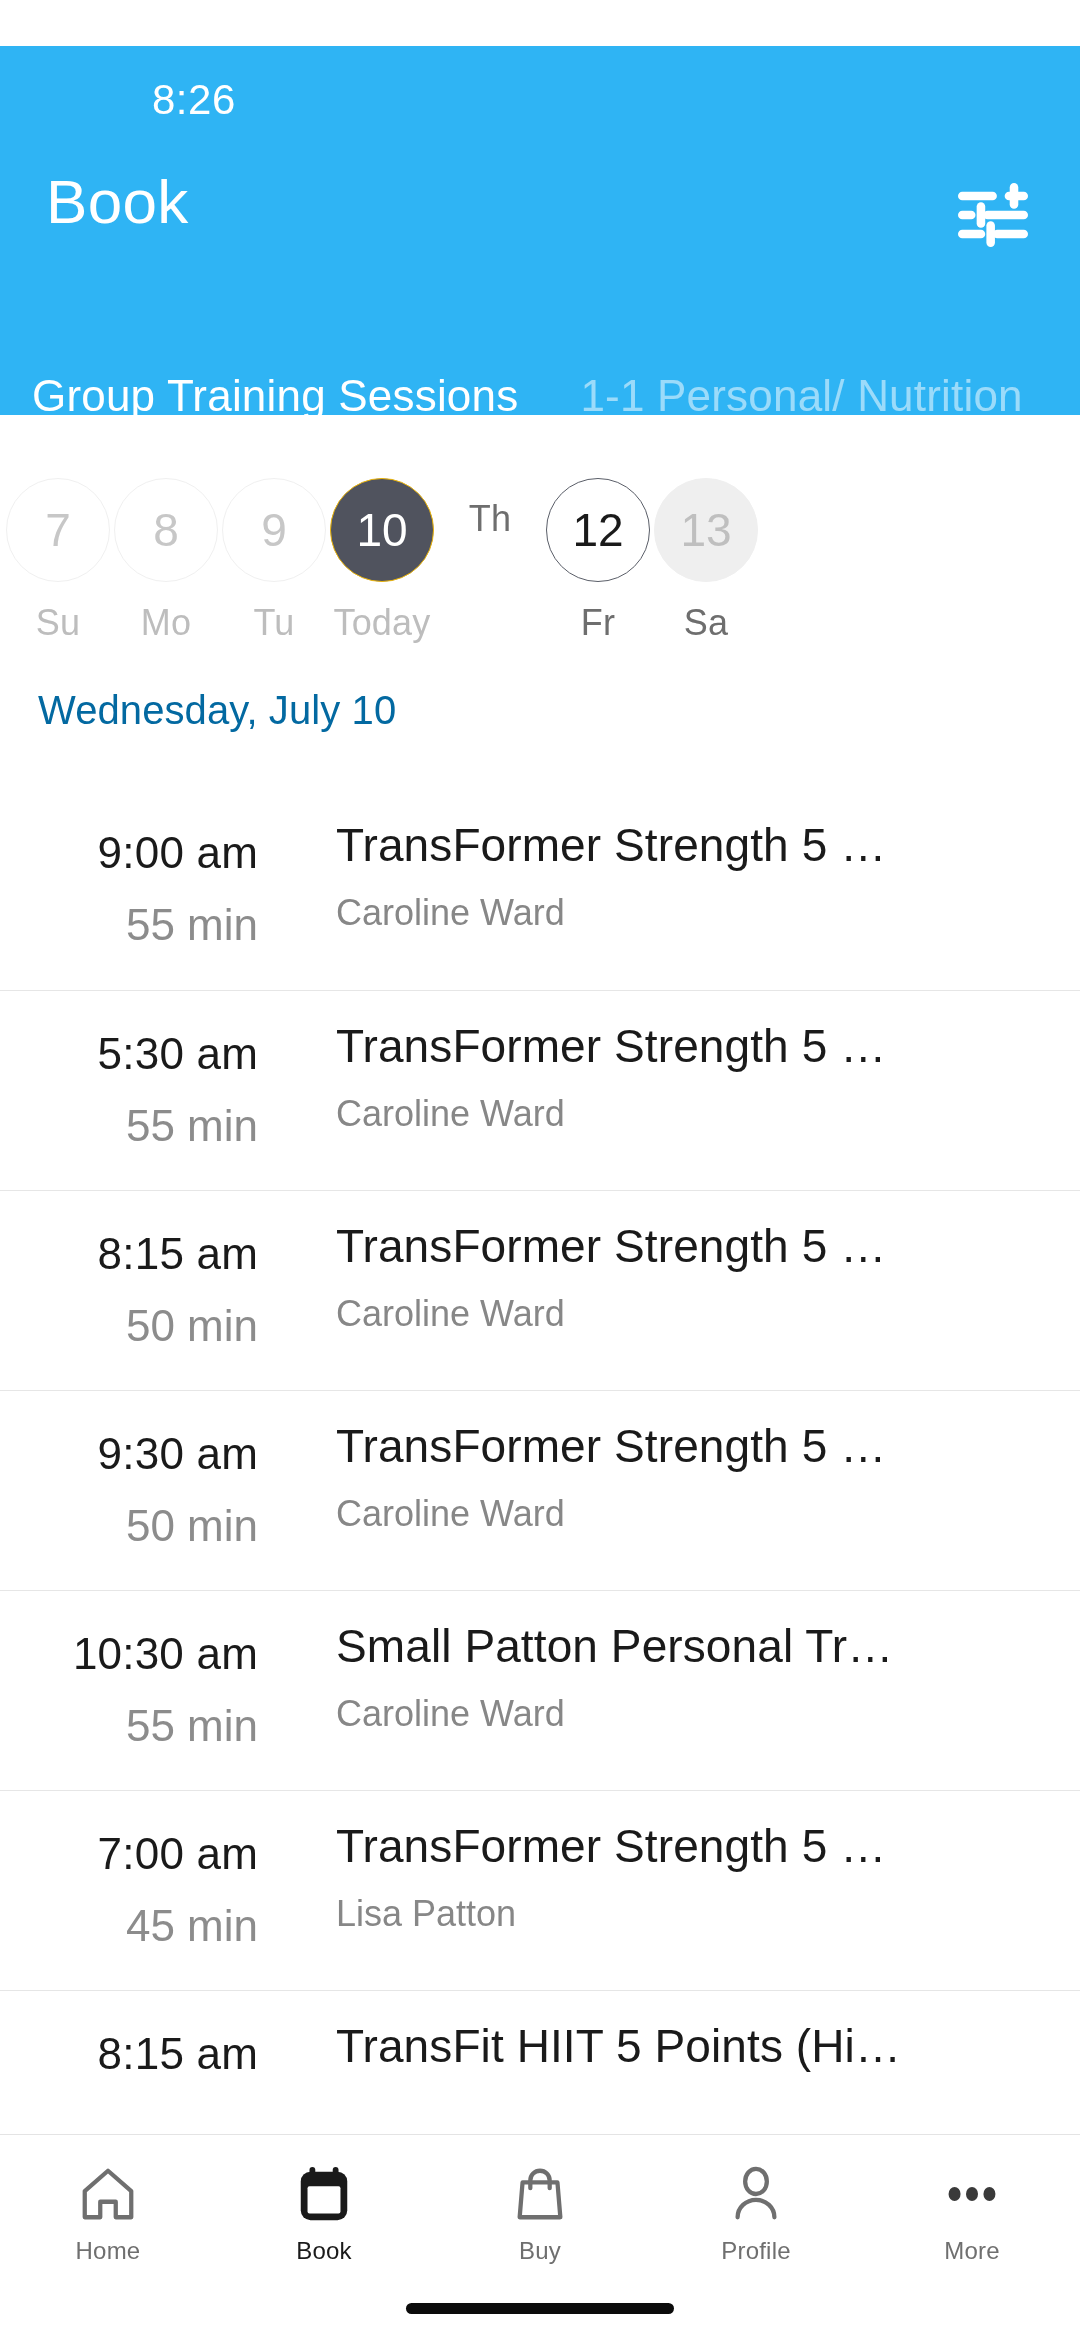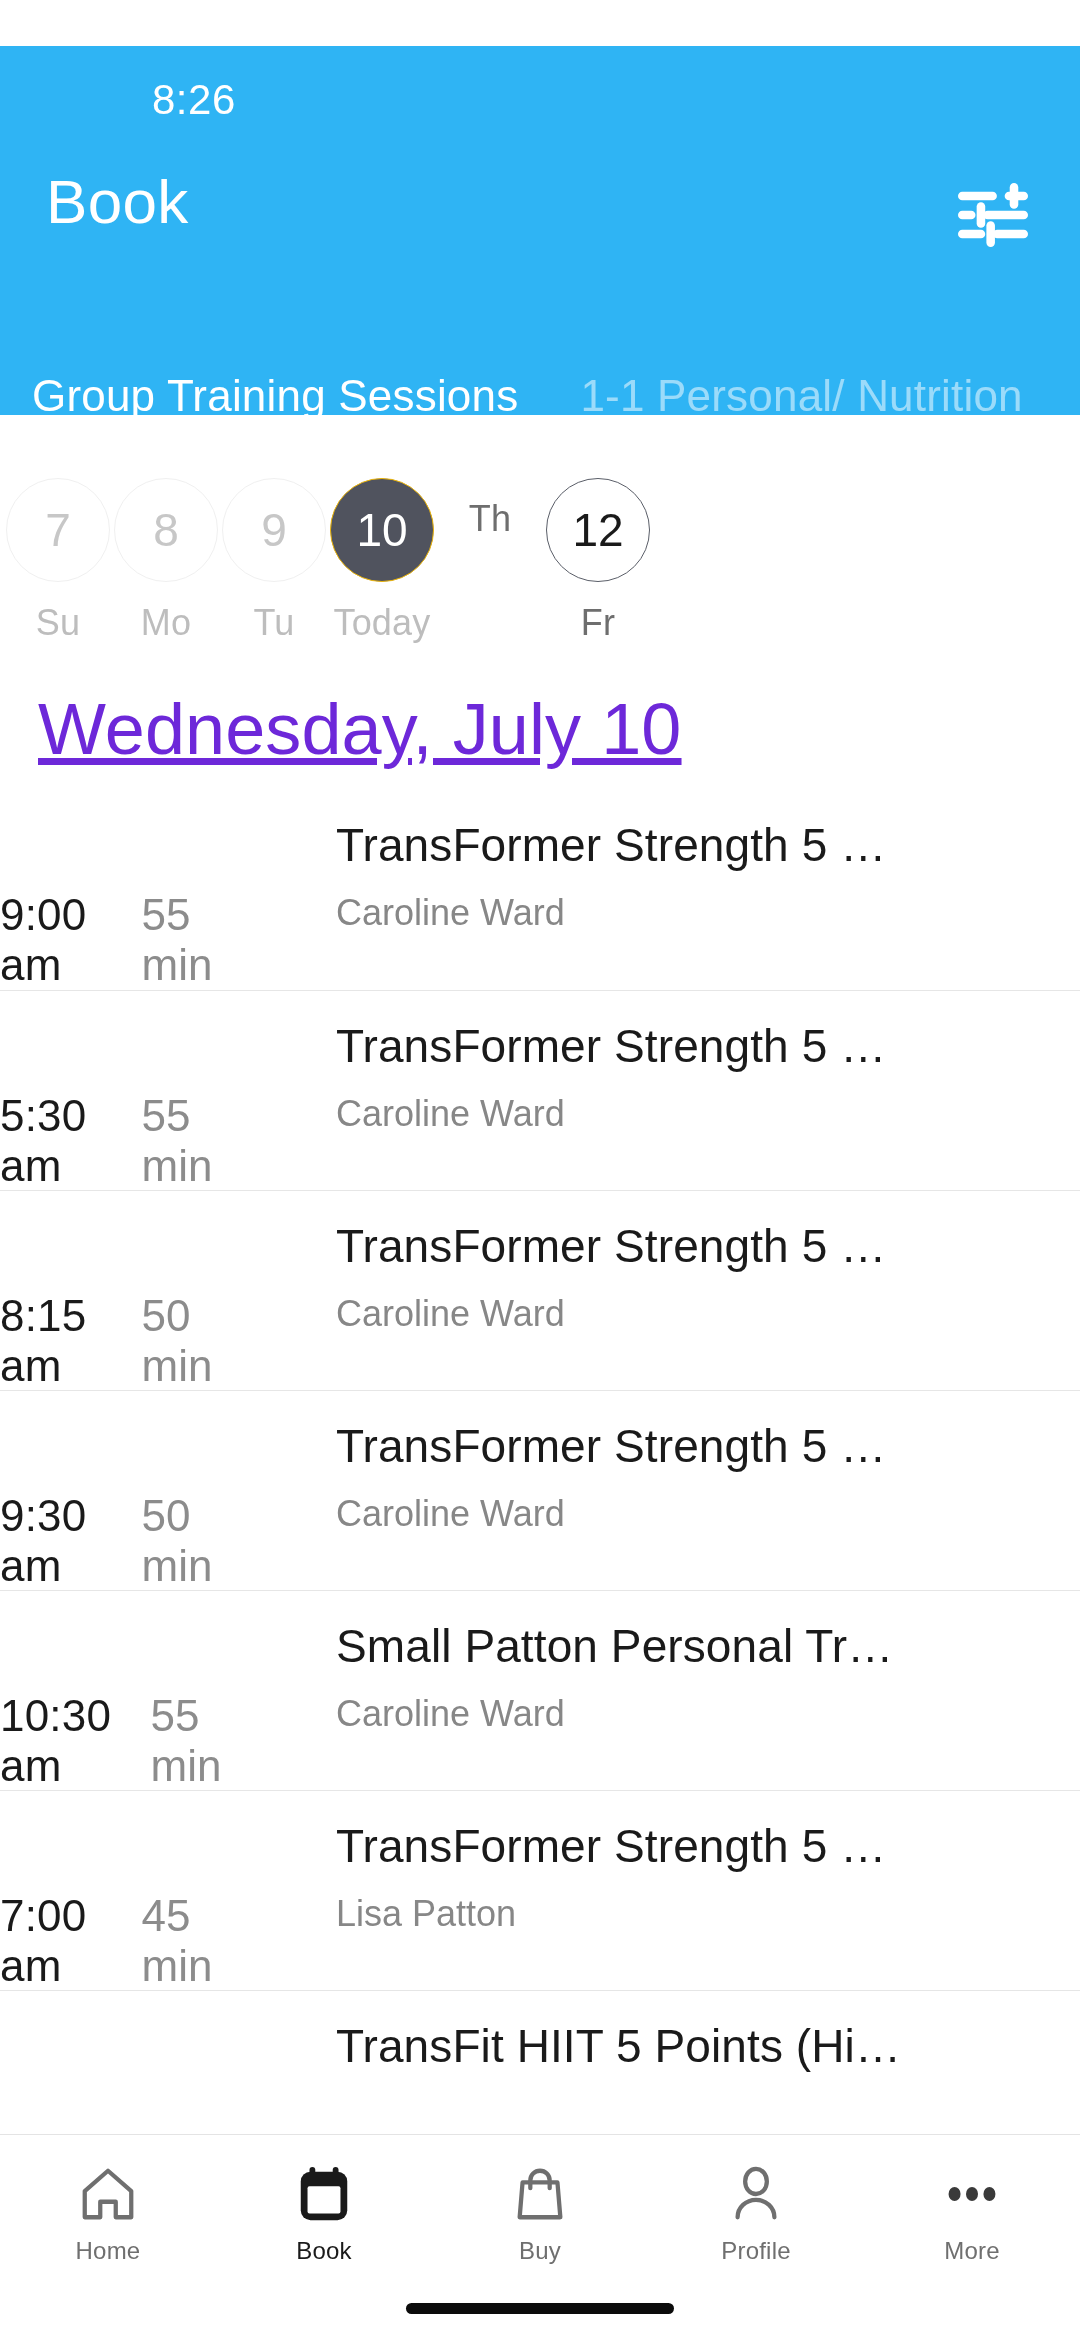--- a/index.html
+++ b/index.html
@@ -72,36 +72,36 @@
   .circle.future { border:1px solid #5A5E68; color:#1A1A1A; }
   .circle.weekend{ background:#EFEFEF; border:1px solid #EFEFEF; color:#BFBFBF; }
   .dow {
     margin-top:20px; font-size:36px; color:#BDBDBD; letter-spacing:0.2px;
   }
   .dow.dark { color:#6E6E6E; }
 
   
   .day-heading {
     position:absolute; left:38px; top:688px;
-    font-size:72px; color:#6d28d9; letter-spacing:0.1px;text-decoration:underline;
+    font-size:40px; color:#0369a1; letter-spacing:0.1px;
   }
 
   
   .list {
     position:absolute; left:0; top:790px; width:1080px; height:1340px;
     overflow:hidden;
   }
   .row {
     position:relative; width:1080px; height:200px;
     border-top:1px solid #E6E6E6;
   }
   .row:first-child { border-top:none; }
   .row-left {
     position:absolute; left:0px; top:0; width:280px; height:200px;
-    display:flex; flex-direction:row; align-items:flex-end;
+    display:flex; flex-direction:column; align-items:flex-end;
     padding-top:38px; padding-right:22px;
   }
   .r-time { font-size:44px; color:#1A1A1A; letter-spacing:0.2px; }
   .r-dur  { margin-top:22px; font-size:44px; color:#8C8C8C; }
   .row-right {
     position:absolute; left:336px; top:0; right:30px; height:200px;
     padding-top:28px; overflow:hidden;
   }
   .r-name {
     font-size:46px; color:#1A1A1A; letter-spacing:0.1px;
@@ -194,20 +194,24 @@
 
       <div class="date-cell">
         <div class="dow dark">Th</div>
       </div>
 
       <div class="date-cell">
         <div class="circle future">12</div>
         <div class="dow dark">Fr</div>
       </div>
 
+      <div class="date-cell">
+        <div class="circle weekend">13</div>
+        <div class="dow dark">Sa</div>
+      </div>
 
     </div>
   </div>
 
   <div class="day-heading">Wednesday, July 10</div>
 
   <div class="list">
 
     <div class="row">
       <div class="row-left">

